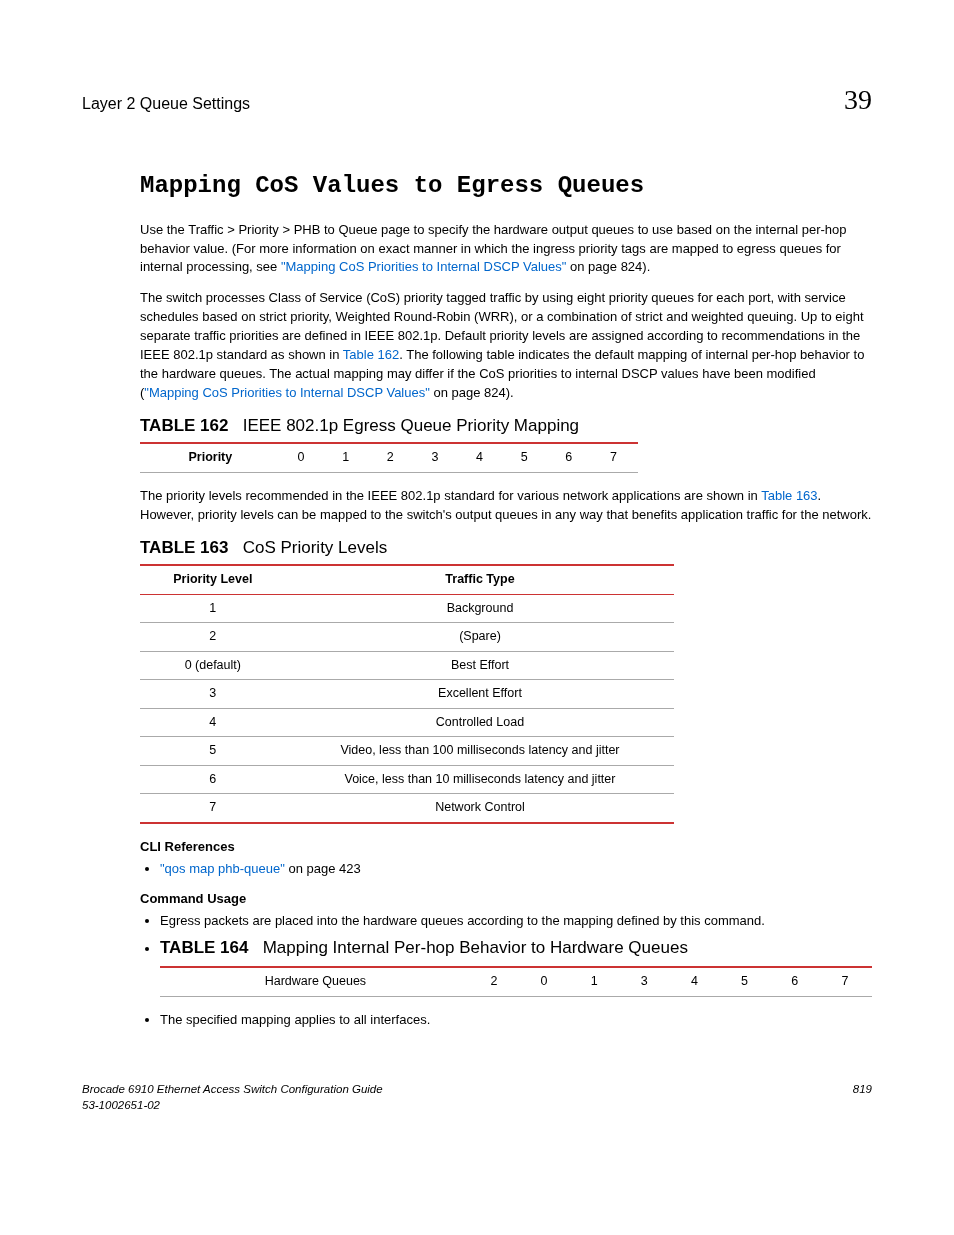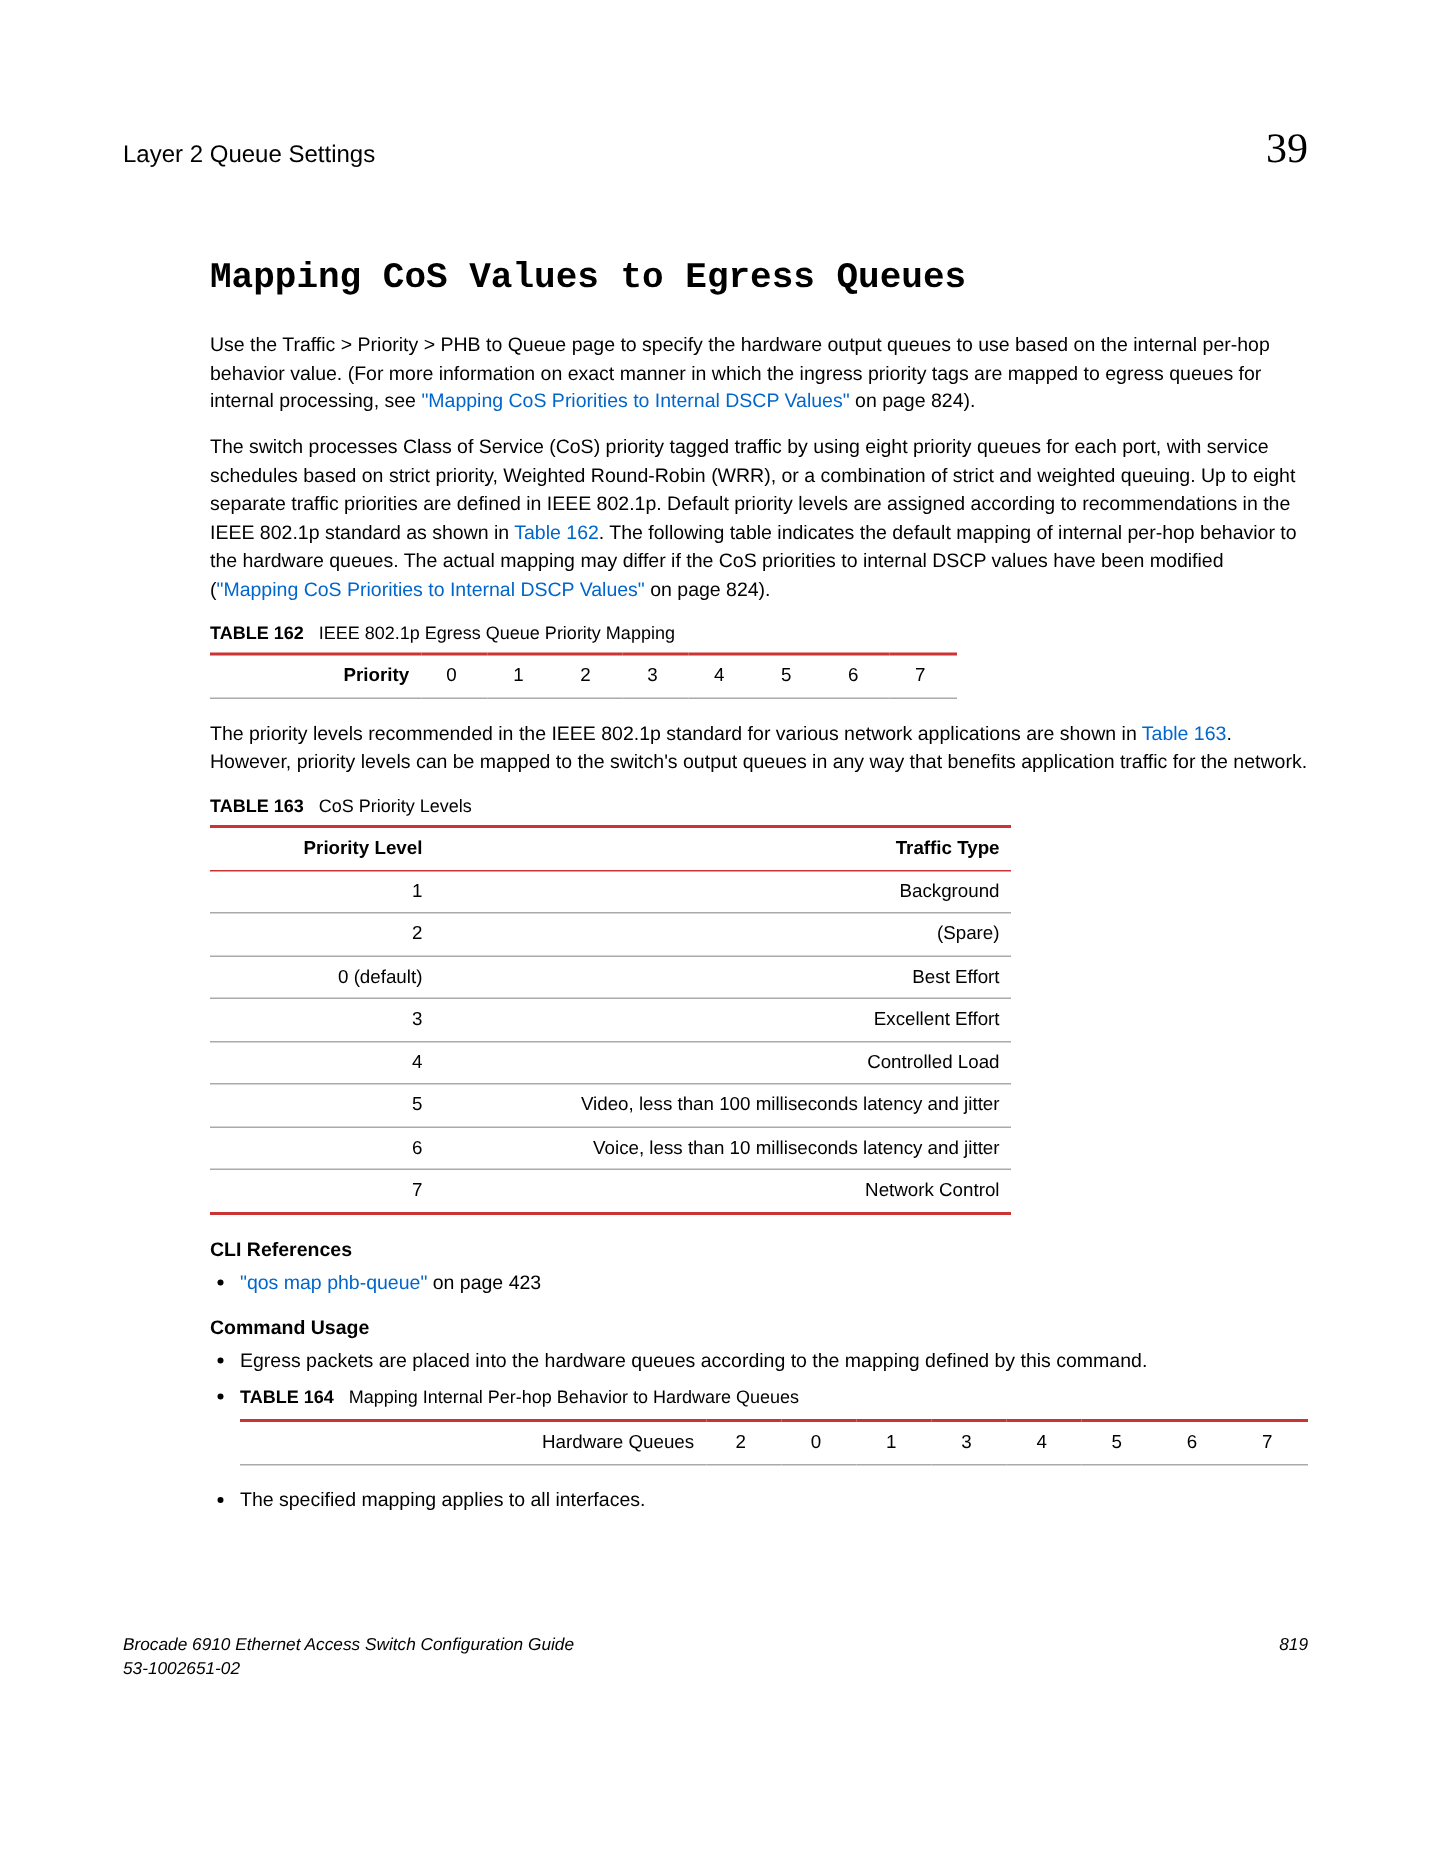--- a/index.html
+++ b/index.html
@@ -37,40 +37,40 @@
     margin: 0 0 18px 0;
   }
   p {
     margin: 0 0 12px 0;
     line-height: 1.45;
   }
   .link {
     color: #0066cc;
   }
   .table-caption {
-    font-size: 12px;
+    font-size: 17px;
     margin-bottom: 4px;
   }
   .table-caption b {
     font-weight: bold;
   }
   table {
     border-collapse: collapse;
     width: 100%;
     font-size: 12.5px;
     margin-bottom: 14px;
   }
   .narrow-table {
     width: 68%;
   }
   .mid-table {
     width: 73%;
   }
   th, td {
-    text-align: right;
+    text-align: center;
     padding: 5px 8px 5px 4px;
   }
   thead tr {
     border-top: 2px solid #cc3333;
     border-bottom: 1px solid #cc3333;
   }
   tbody tr:last-child td {
     border-bottom: 2px solid #cc3333;
   }
   .t163 tbody tr td {
@@ -99,21 +99,21 @@
   li {
     margin-bottom: 6px;
     line-height: 1.4;
   }
   .nested-table {
     margin-left: 0;
     margin-top: 6px;
     width: 100%;
   }
   .footer {
-    margin-top: 80px;
+    margin-top: 52px;
     display: flex;
     justify-content: space-between;
     font-style: italic;
     font-size: 11.5px;
   }
   .center-num { text-align: center; }
   .row-label { font-weight: bold; padding-left: 8px;}
 </style>
 </head>
 <body>

